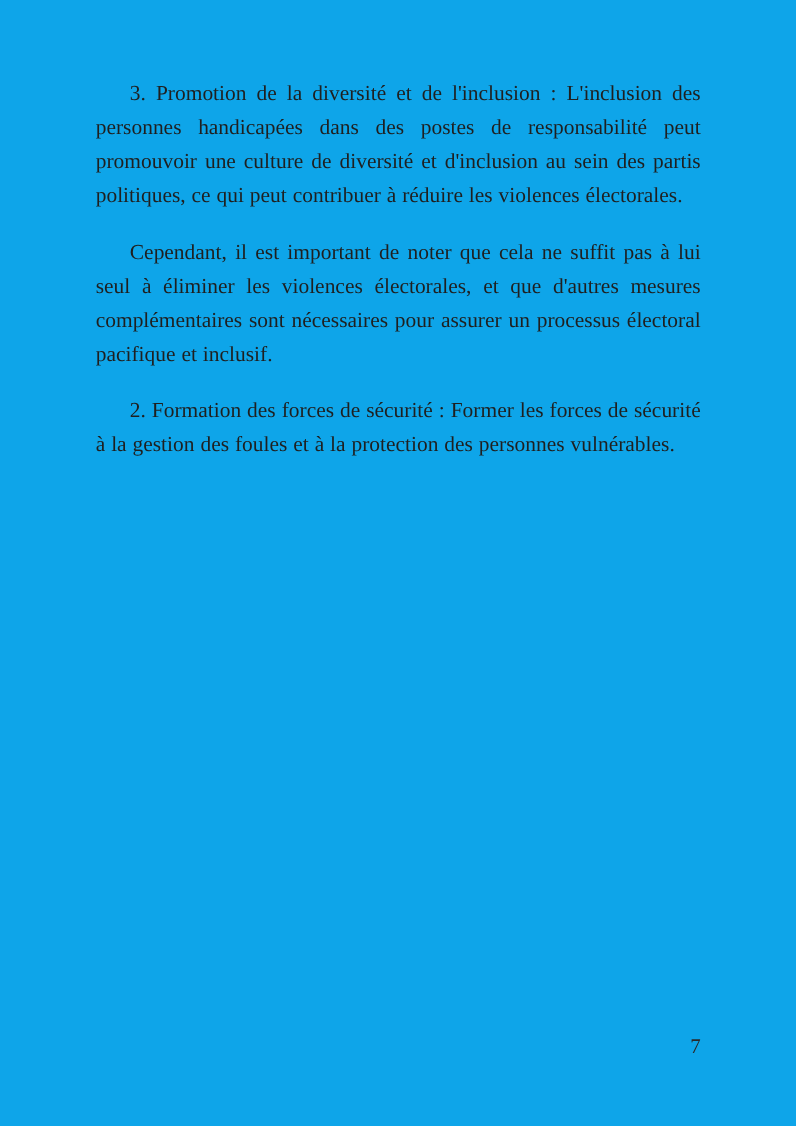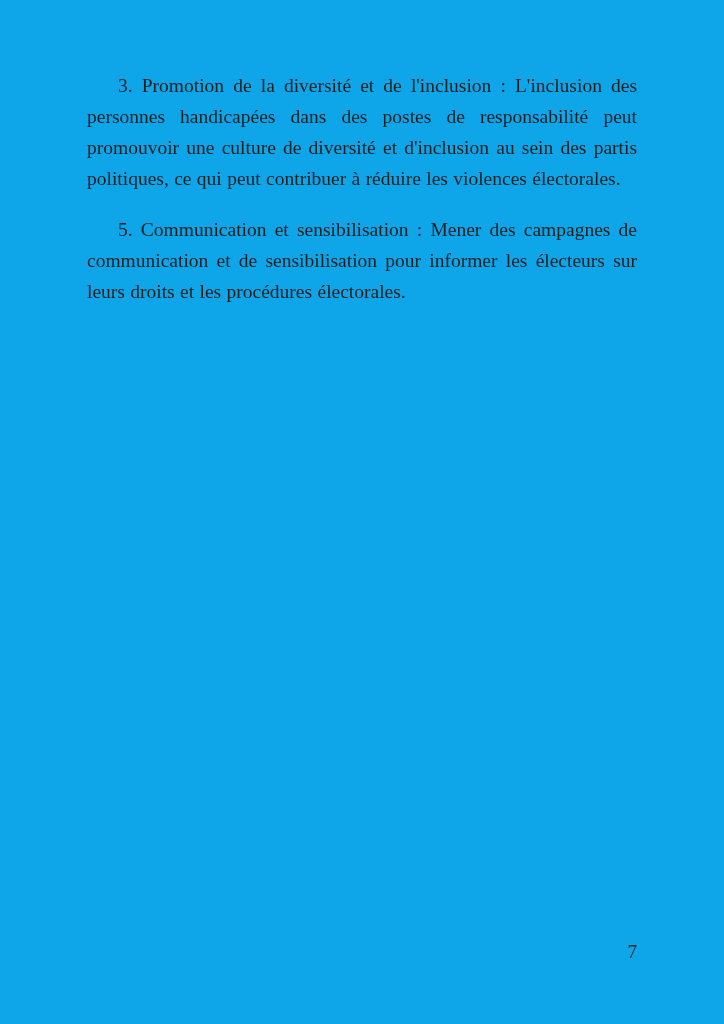--- a/index.html
+++ b/index.html
@@ -49,18 +49,19 @@
     line-height: 22px;
     color: #2a2a2a;
   }
 </style>
 </head>
 <body>
 
 <div class="page">
   <div class="content">
     <p class="para">3. Promotion de la diversité et de l'inclusion : L'inclusion des personnes handicapées dans des postes de responsabilité peut promouvoir une culture de diversité et d'inclusion au sein des partis politiques, ce qui peut contribuer à réduire les violences électorales.</p>
-    <p class="para">5. Communication et sensibilisation : Mener des campagnes de communication et de sensibilisation pour informer les électeurs sur leurs droits et les procédures électorales.</p>
+    <p class="para">Cependant, il est important de noter que cela ne suffit pas à lui seul à éliminer les violences électorales, et que d'autres mesures complémentaires sont nécessaires pour assurer un processus électoral pacifique et inclusif.</p>
+    <p class="para">2. Formation des forces de sécurité : Former les forces de sécurité à la gestion des foules et à la protection des personnes vulnérables.</p>
   </div>
   <div class="footer">
     <span class="page-number">7</span>
   </div>
 </div>
 
 </body></html>

